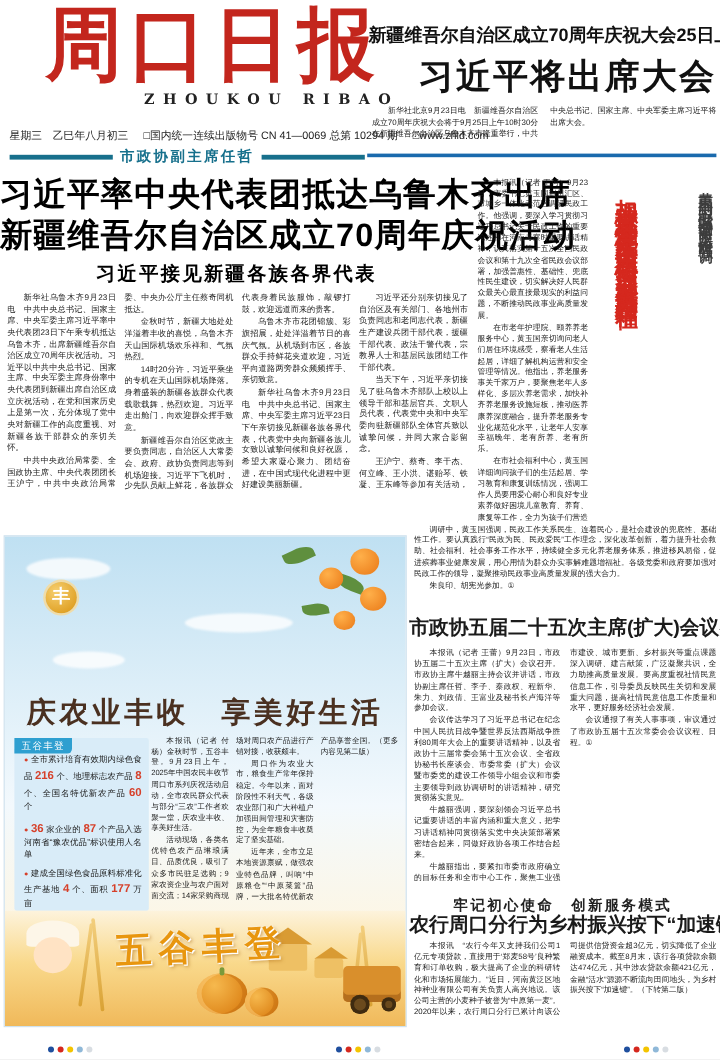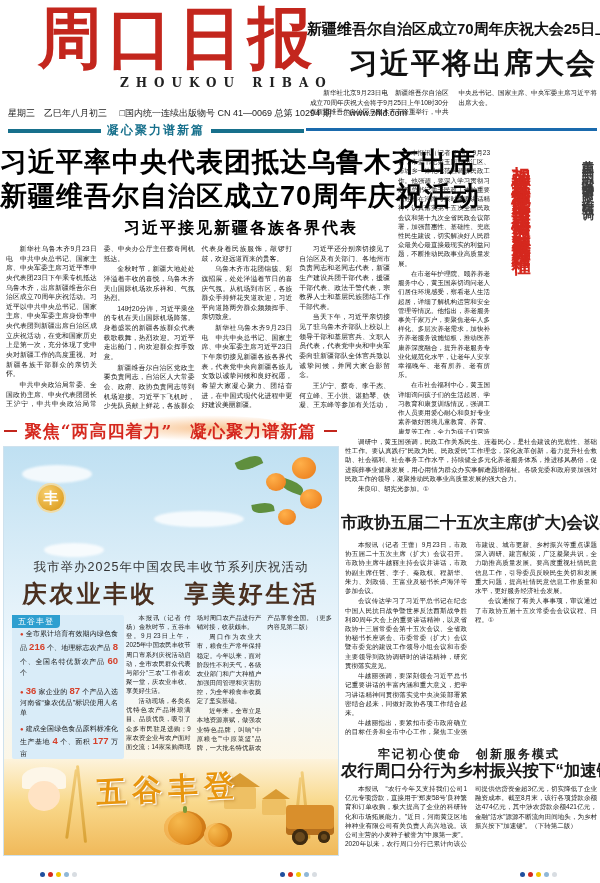--- a/index.html
+++ b/index.html
@@ -94,34 +94,34 @@
   <div class="abs romanized" style="left:120px;top:76px;">ZHOUKOU RIBAO</div>
 
   <div class="abs dateline" style="left:8px;top:106px;">
     <span>星期三　乙巳年八月初三</span>
     <span style="margin-left:10px;">□国内统一连续出版物号 CN 41—0069 总第 10294 期</span>
     <span style="margin-left:10px;">□www.zhld.com</span>
   </div>
 
   <div class="abs" style="left:8px;top:122px;width:296px;display:flex;align-items:center;gap:6px;">
     <div class="gradebar"></div>
-    <div class="grade">凝心聚力谱新篇</div>
+    <div class="grade">市政协副主席任哲</div>
     <div class="gradebar"></div>
   </div>
 
   <div class="abs topkicker" style="left:307px;top:20px;">新疆维吾尔自治区成立70周年庆祝大会25日上午在乌鲁木齐举行</div>
   <div class="abs topheadline" style="left:307px;top:44px;width:290px;text-align:right;">习近平将出席大会</div>
   <div class="abs brief" style="left:310px;top:88px;width:287px;height:38px;overflow:hidden;">
       <p>新华社北京9月23日电　新疆维吾尔自治区成立70周年庆祝大会将于9月25日上午10时30分在新疆维吾尔自治区乌鲁木齐市隆重举行，中共中央总书记、国家主席、中央军委主席习近平将出席大会。</p>
     </div>
   <div class="abs bluerule" style="left:306px;top:128px;width:291px;"></div>
 
   <div class="abs h1line" style="left:0px;top:144px;width:394px;">习近平率中央代表团抵达乌鲁木齐出席</div>
   <div class="abs h1line" style="left:0px;top:178px;width:394px;">新疆维吾尔自治区成立70周年庆祝活动</div>
-  <div class="abs subhead" style="left:0px;top:218px;width:394px;padding-left:44px;">习近平接见新疆各族各界代表</div>
+  <div class="abs subhead" style="left:0px;top:218px;width:394px;">习近平接见新疆各族各界代表</div>
   <div class="abs cols body7" style="left:6px;top:244px;width:384px;height:172px;column-count:4;column-gap:7px;">
       <p>新华社乌鲁木齐9月23日电　中共中央总书记、国家主席、中央军委主席习近平率中央代表团23日下午乘专机抵达乌鲁木齐，出席新疆维吾尔自治区成立70周年庆祝活动。习近平以中共中央总书记、国家主席、中央军委主席身份率中央代表团到新疆出席自治区成立庆祝活动，在党和国家历史上是第一次，充分体现了党中央对新疆工作的高度重视、对新疆各族干部群众的亲切关怀。</p>
       <p>中共中央政治局常委、全国政协主席、中央代表团团长王沪宁，中共中央政治局常委、中央办公厅主任蔡奇同机抵达。</p>
       <p>金秋时节，新疆大地处处洋溢着丰收的喜悦，乌鲁木齐天山国际机场欢乐祥和、气氛热烈。</p>
       <p>14时20分许，习近平乘坐的专机在天山国际机场降落。身着盛装的新疆各族群众代表载歌载舞，热烈欢迎。习近平走出舱门，向欢迎群众挥手致意。</p>
       <p>新疆维吾尔自治区党政主要负责同志，自治区人大常委会、政府、政协负责同志等到机场迎接。习近平下飞机时，少先队员献上鲜花，各族群众代表身着民族服饰，敲锣打鼓，欢迎远道而来的贵客。</p>
       <p>乌鲁木齐市花团锦簇、彩旗招展，处处洋溢着节日的喜庆气氛。从机场到市区，各族群众手持鲜花夹道欢迎，习近平向道路两旁群众频频挥手、亲切致意。</p>
       <p>新华社乌鲁木齐9月23日电　中共中央总书记、国家主席、中央军委主席习近平23日下午亲切接见新疆各族各界代表，代表党中央向新疆各族儿女致以诚挚问候和良好祝愿，希望大家凝心聚力、团结奋进，在中国式现代化进程中更好建设美丽新疆。</p>
       <p>习近平还分别亲切接见了自治区及有关部门、各地州市负责同志和老同志代表，新疆生产建设兵团干部代表，援疆干部代表、政法干警代表，宗教界人士和基层民族团结工作干部代表。</p>
       <p>当天下午，习近平亲切接见了驻乌鲁木齐部队上校以上领导干部和基层官兵、文职人员代表，代表党中央和中央军委向驻新疆部队全体官兵致以诚挚问候，并同大家合影留念。</p>
@@ -136,47 +136,40 @@
   <div class="abs vheads" style="left:497px;top:150px;height:284px;">
     <div class="vline">加强普惠性基础性兜底性民生建设</div>
     <div class="vline">用心用情为群众办实事解难题增福祉</div>
   </div>
   <div class="abs vkicker" style="left:579px;top:150px;height:292px;">黄玉国到中心城区调研民政工作时强调</div>
   <div class="abs cols body65" style="left:345px;top:437px;width:252px;height:66px;">
       <p>调研中，黄玉国强调，民政工作关系民生、连着民心，是社会建设的兜底性、基础性工作。要认真践行“民政为民、民政爱民”工作理念，深化改革创新，着力提升社会救助、社会福利、社会事务工作水平，持续健全多元化养老服务体系，推进移风易俗，促进殡葬事业健康发展，用心用情为群众办实事解难题增福祉。各级党委和政府要加强对民政工作的领导，凝聚推动民政事业高质量发展的强大合力。</p>
       <p>朱良印、胡宪光参加。①</p>
     </div>
 
-  <div class="abs banner" style="left:4px;top:419px;width:333px;height:24px;">
-    <div class="swoosh"></div>
-    <div class="bannerline"></div>
-    <div class="bannertext">聚焦“两高四着力”　凝心聚力谱新篇</div>
-    <div class="bannerline"></div>
-  </div>
 
   <div class="abs hbox" style="left:3px;top:446px;width:334px;height:408px;">
     <div class="abs cloud" style="left:18px;top:18px;width:70px;height:18px;"></div>
     <div class="abs cloud" style="left:150px;top:64px;width:90px;height:16px;"></div>
     <div class="abs cloud" style="left:40px;top:96px;width:60px;height:14px;"></div>
 
     <div class="abs" style="right:6px;top:4px;width:110px;height:86px;">
       <div class="abs leaf" style="left:14px;top:6px;width:26px;height:12px;transform:rotate(-25deg);"></div>
       <div class="abs leaf" style="left:58px;top:30px;width:24px;height:11px;transform:rotate(20deg);"></div>
       <div class="abs leaf" style="left:30px;top:52px;width:22px;height:10px;transform:rotate(-10deg);"></div>
       <div class="abs persimmon" style="left:70px;top:6px;width:24px;height:22px;"></div>
       <div class="abs persimmon" style="left:44px;top:22px;width:20px;height:18px;"></div>
       <div class="abs persimmon" style="left:78px;top:38px;width:22px;height:20px;"></div>
       <div class="abs persimmon" style="left:56px;top:58px;width:18px;height:16px;"></div>
     </div>
 
     <div class="abs" style="left:34px;top:38px;display:flex;align-items:center;gap:8px;">
       <div class="hemblem">丰</div>
     </div>
 
-    <div class="abs hsub" style="left:0;top:112px;width:334px;">我市举办2025年中国农民丰收节系列庆祝活动</div>
     <div class="abs htitle" style="left:0;top:131px;width:334px;">庆农业丰收　享美好生活</div>
 
     <div class="abs statbox" style="left:8px;top:168px;width:100px;height:126px;">
       <div class="stattag">五谷丰登</div>
       <ul>
           <li><span>全市累计培育有效期内绿色食品 </span><span class="hl">216</span><span> 个、地理标志农产品 </span><span class="hl">8</span><span> 个、全国名特优新农产品 </span><span class="hl">60</span><span> 个</span></li>
           <li><span></span><span class="hl">36</span><span> 家企业的 </span><span class="hl">87</span><span> 个产品入选河南省“豫农优品”标识使用人名单</span></li>
           <li><span>建成全国绿色食品原料标准化生产基地 </span><span class="hl">4</span><span> 个、面积 </span><span class="hl">177</span><span> 万亩</span></li>
           <li><span>逍遥镇胡辣汤、邓城猪蹄等一大批知名农产品品牌享誉全国</span></li>
         </ul>

